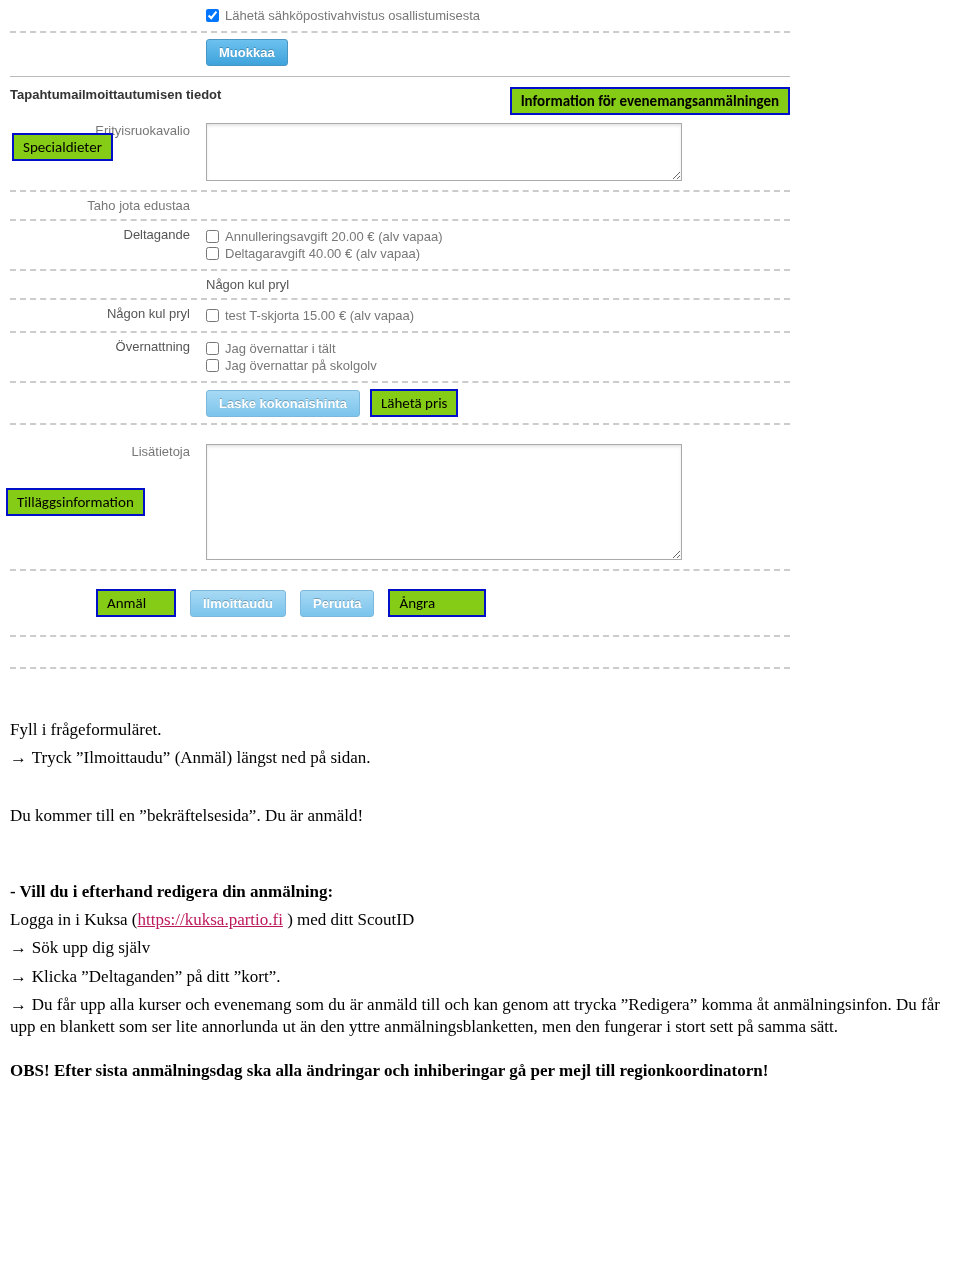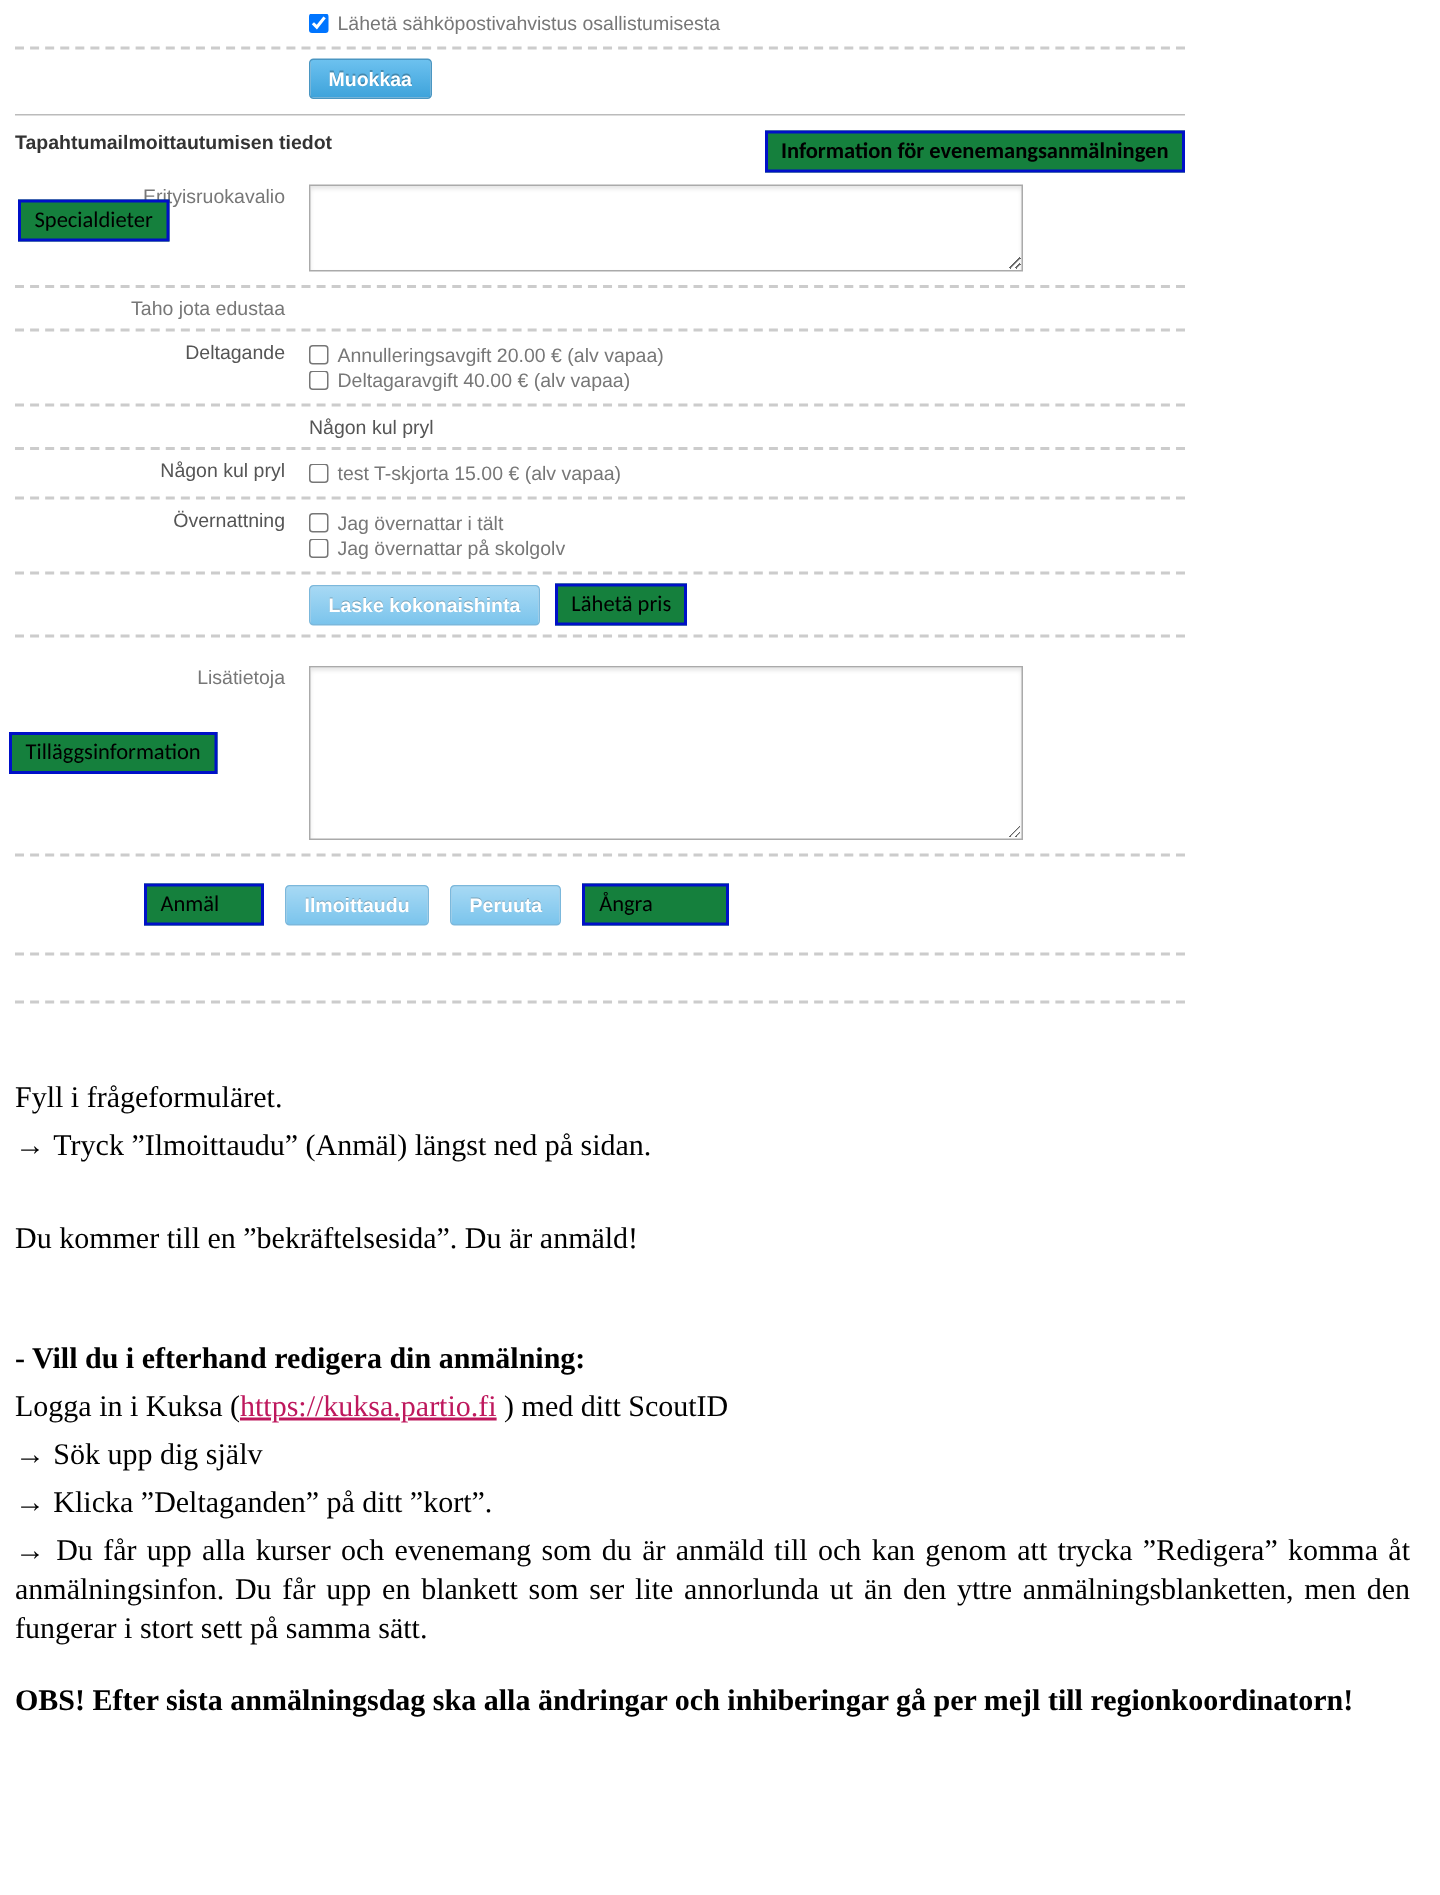--- a/index.html
+++ b/index.html
@@ -67,31 +67,31 @@
     font-weight:bold;
     font-size:13px;
     color:#333;
     padding:6px 0 6px 0;
     border-top:2px dashed #ccc;
     display:flex;align-items:flex-start;gap:20px;
   }
   .section-title.noborder{border-top:none;justify-content:space-between;}
   .callout{
     border:2px solid #0010c8;
-    background:#15803d;
+    background:#84cc16;
     padding:3px 9px;
     color:#000;
     font-size:15px;
     font-family:Calibri,Arial,sans-serif;
     display:inline-block;
   }
   .sep{height:1px;background:#bbb;margin:4px 0;}
   .docbody{
     font-family:Garamond,"Times New Roman",serif;
-    font-size:20px;
+    font-size:17px;
     color:#000;
     width:930px;
     margin-top:50px;
     text-align:left;
   }
   .docbody p{margin:0 0 6px 0;line-height:1.3;}
   .docbody .arrow::before{content:"→ ";font-family:Arial,sans-serif;}
   .docbody .link{color:#be185d;text-decoration:underline;}
   .docbody .just{text-align:justify;}
   .docbody .bold{font-weight:bold;}

